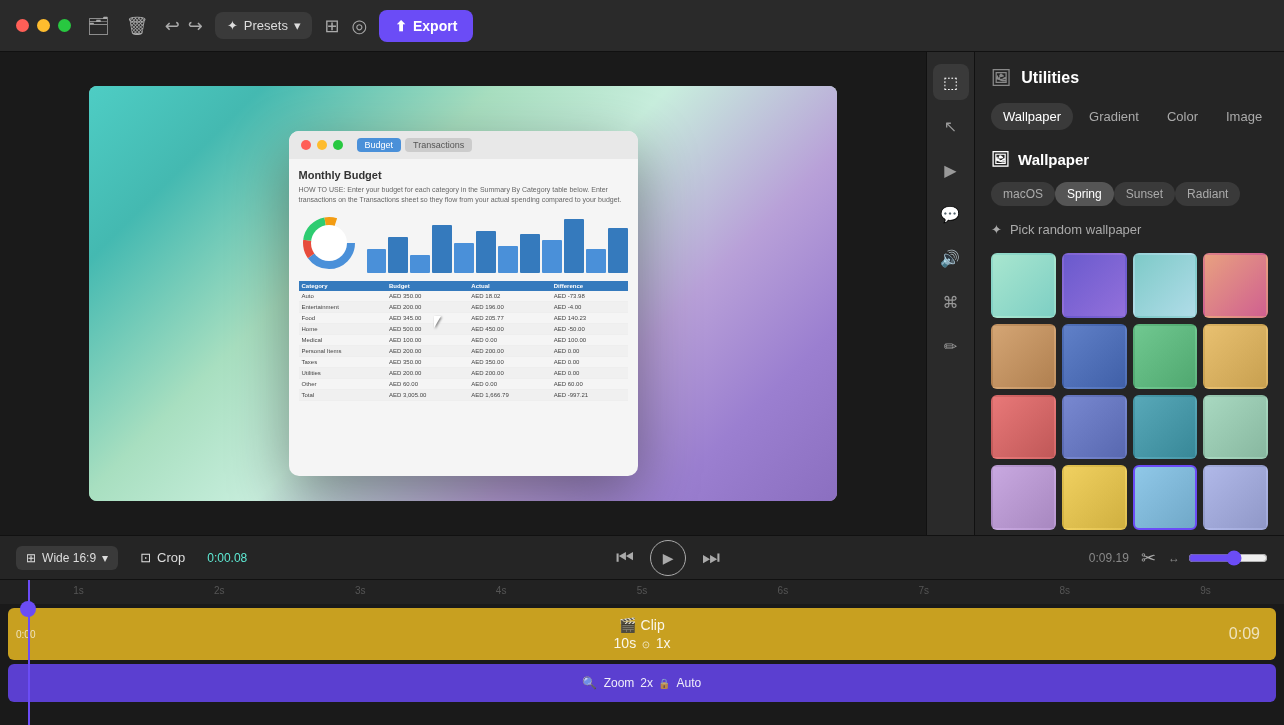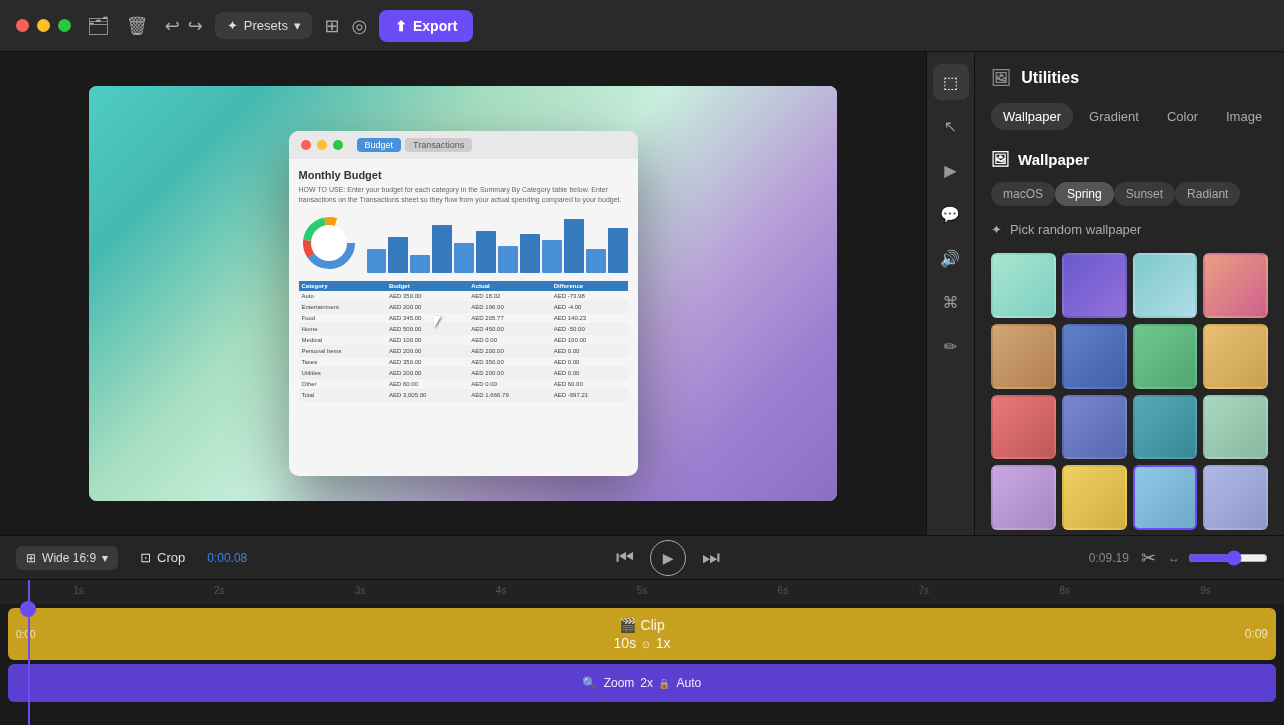--- a/index.html
+++ b/index.html
@@ -397,21 +397,21 @@
       background: none;
       border: none;
       color: #ddd;
       padding: 5px 10px;
       border-radius: 6px;
       cursor: pointer;
       font-size: 13px;
     }
     .time-display {
       font-size: 12px;
-      color: #3b82f6;
+      color: #5eead4;
       font-variant-numeric: tabular-nums;
     }
     .transport-controls {
       display: flex;
       align-items: center;
       gap: 16px;
       flex: 1;
       justify-content: center;
     }
     .transport-btn {
@@ -530,22 +530,22 @@
       color: rgba(255,255,255,0.7);
     }
     .clip-time-left {
       position: absolute;
       left: 8px;
       font-size: 10px;
       color: rgba(255,255,255,0.7);
     }
     .clip-time-right {
       position: absolute;
-      right: 8px;
-      font-size: 12px;
+      right: 16px;
+      font-size: 16px;
       color: rgba(255,255,255,0.7);
     }
     .zoom-track {
       height: 38px;
       background: #5b3fd0;
       border-radius: 6px;
       display: flex;
       align-items: center;
       justify-content: center;
       gap: 6px;

